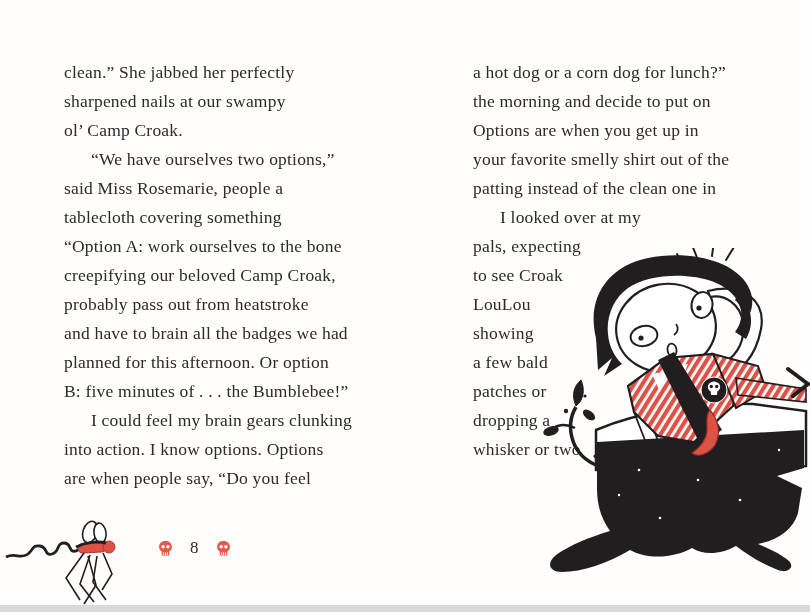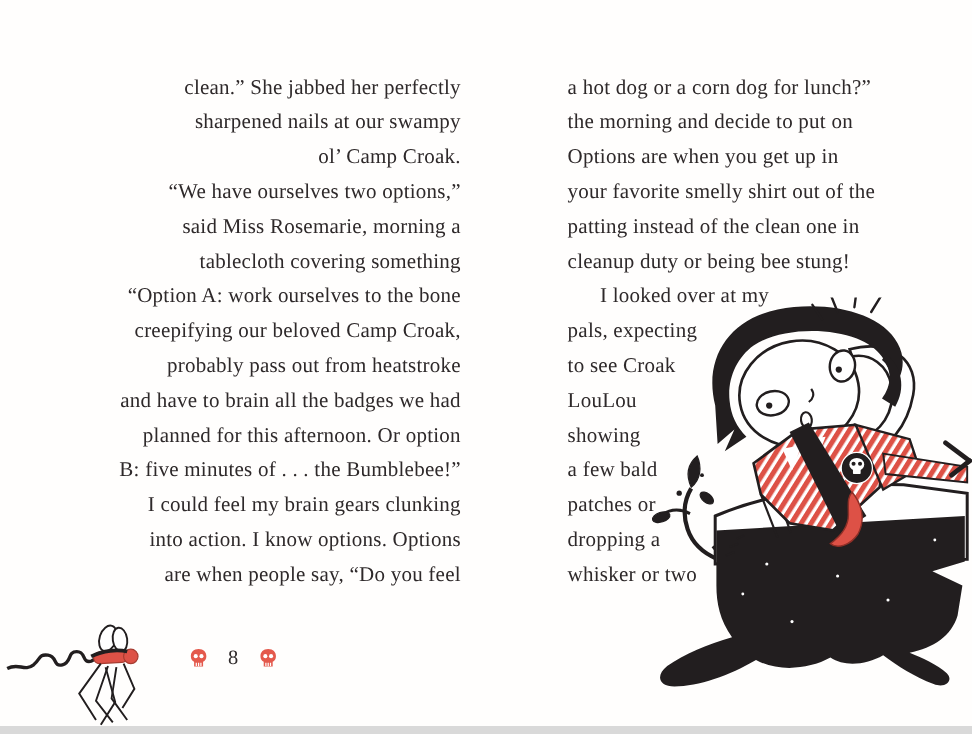--- a/index.html
+++ b/index.html
@@ -2,21 +2,21 @@
 <html><head>
 <meta charset="utf-8">
 <style>
   html,body{margin:0;padding:0;}
   body{
     width:810px;height:612px;position:relative;overflow:hidden;
     background:#fffefd;
     font-family:"Liberation Serif","DejaVu Serif",serif;
   }
   .col{position:absolute;top:58px;color:#2e292a;font-size:17.5px;line-height:29px;letter-spacing:.2px;}
-  .col-left{left:64px;width:320px;text-align:right;}
+  .col-left{left:64px;width:320px;}
   .col-right{left:473px;width:335px;}
   .tline{white-space:nowrap;height:29px;}
   .indent{padding-left:27px;}
   .footer{
     position:absolute;left:158px;top:537px;display:flex;align-items:center;gap:17px;
     color:#2e292a;font-size:17px;
   }
   .footer svg{display:block;}
   .pagenum{line-height:22px;}
   .illus{position:absolute;}
@@ -25,40 +25,39 @@
   .bottom-edge{position:absolute;left:0;bottom:0;width:810px;height:7px;background:#d9d9d9;}
 </style>
 </head>
 <body>
 
 <div class="col col-left">
   <div class="tline">clean.” She jabbed her perfectly</div>
   <div class="tline">sharpened nails at our swampy</div>
   <div class="tline">ol’ Camp Croak.</div>
   <div class="tline indent">“We have ourselves two options,”</div>
-  <div class="tline">said Miss Rosemarie, morning a</div>
+  <div class="tline">said Miss Rosemarie, people a</div>
   <div class="tline">tablecloth covering something</div>
   <div class="tline">“Option A: work ourselves to the bone</div>
   <div class="tline">creepifying our beloved Camp Croak,</div>
   <div class="tline">probably pass out from heatstroke</div>
   <div class="tline">and have to brain all the badges we had</div>
   <div class="tline">planned for this afternoon. Or option</div>
   <div class="tline">B: five minutes of . . . the Bumblebee!”</div>
   <div class="tline indent">I could feel my brain gears clunking</div>
   <div class="tline">into action. I know options. Options</div>
   <div class="tline">are when people say, “Do you feel</div>
 </div>
 
 <div class="col col-right">
   <div class="tline">a hot dog or a corn dog for lunch?”</div>
   <div class="tline">the morning and decide to put on</div>
   <div class="tline">Options are when you get up in</div>
   <div class="tline">your favorite smelly shirt out of the</div>
   <div class="tline">patting instead of the clean one in</div>
-  <div class="tline">cleanup duty or being bee stung!</div>
   <div class="tline indent">I looked over at my</div>
   <div class="tline">pals, expecting</div>
   <div class="tline">to see Croak</div>
   <div class="tline">LouLou</div>
   <div class="tline">showing</div>
   <div class="tline">a few bald</div>
   <div class="tline">patches or</div>
   <div class="tline">dropping a</div>
   <div class="tline">whisker or two</div>
 </div>

